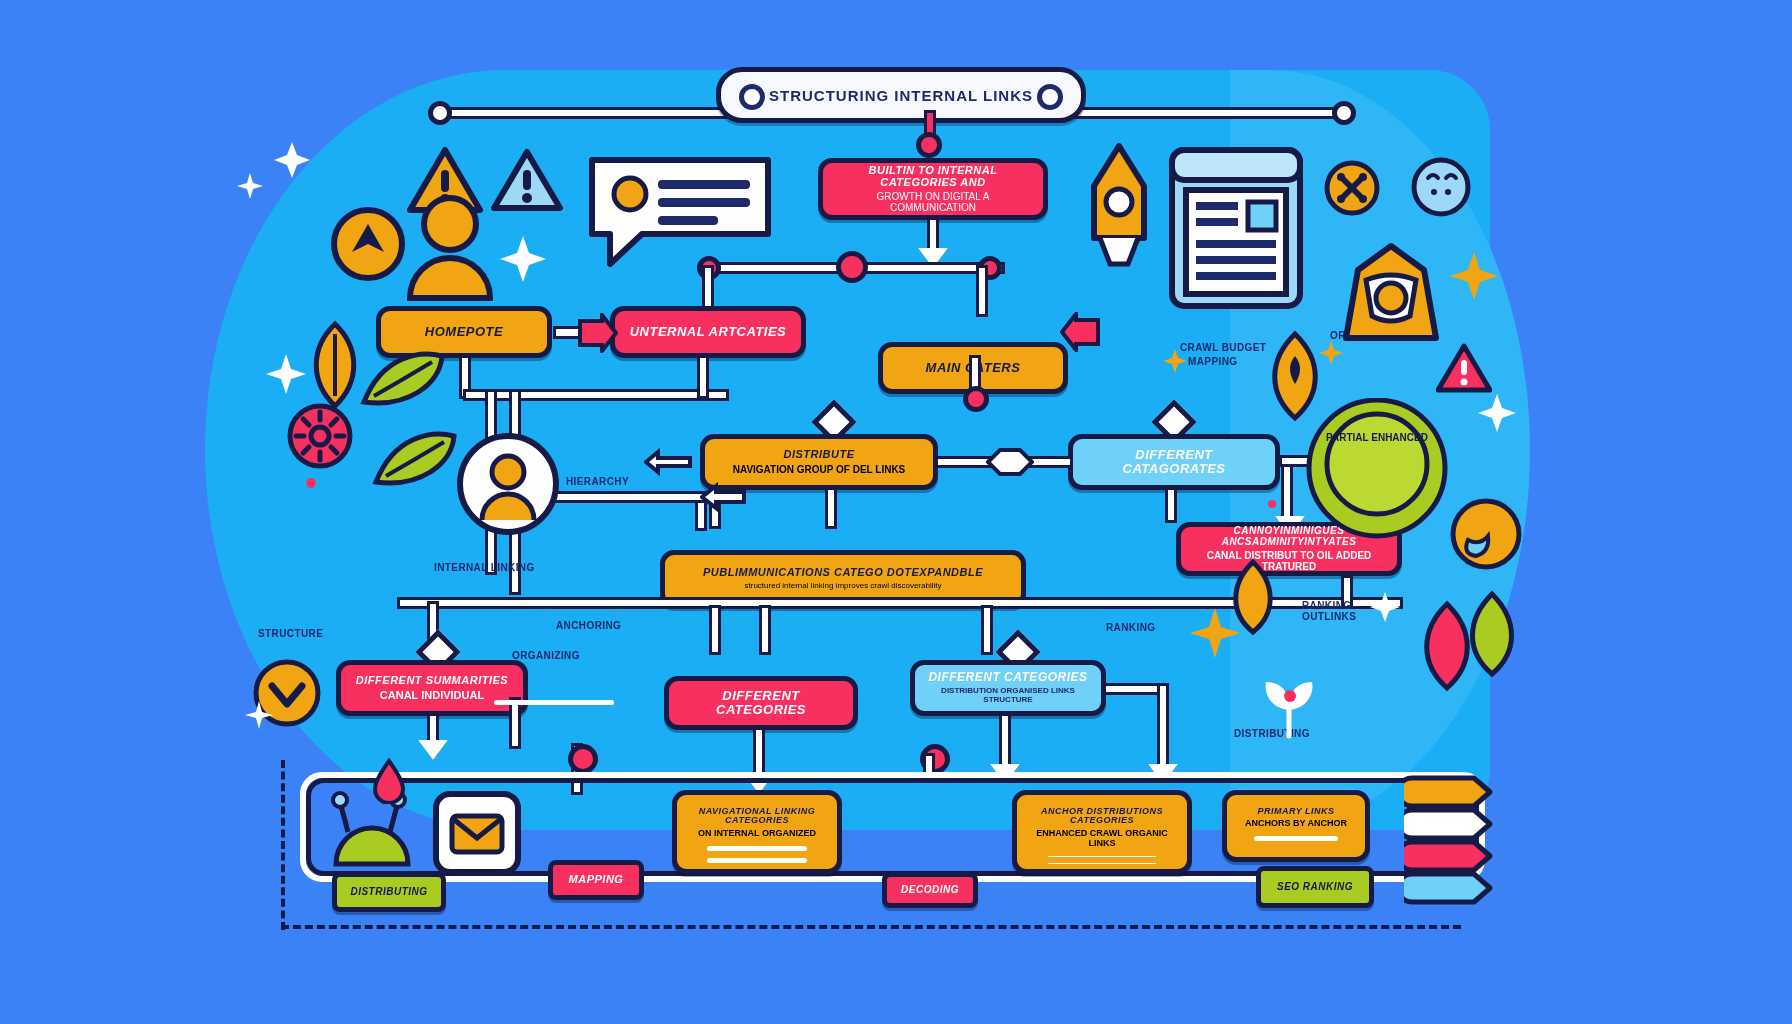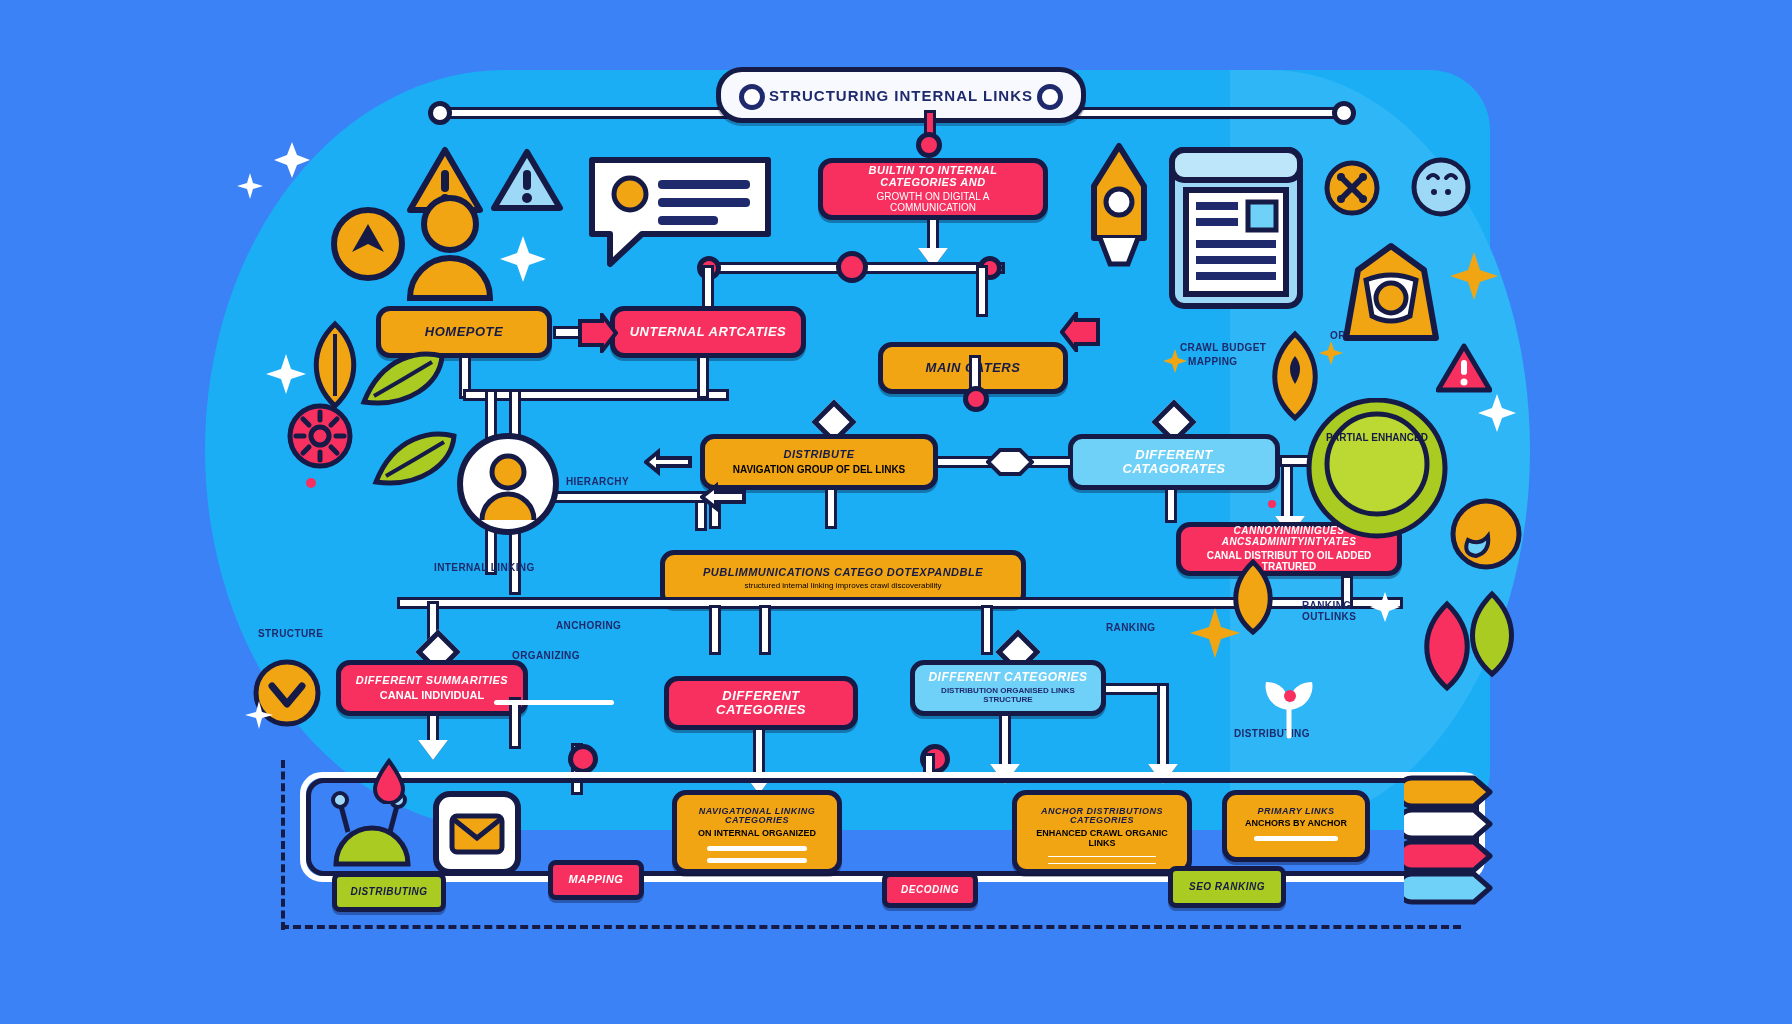--- a/index.html
+++ b/index.html
@@ -248,21 +248,21 @@
 
   <div class="node green" style="left:332px;top:872px;width:114px;height:40px;border-radius:8px;">
     <div class="t1" style="font-size:10px;">DISTRIBUTING</div>
   </div>
   <div class="node pink" style="left:548px;top:860px;width:96px;height:40px;border-radius:8px;">
     <div class="t1" style="font-size:11px;">MAPPING</div>
   </div>
   <div class="node pink" style="left:882px;top:872px;width:96px;height:36px;border-radius:8px;">
     <div class="t1" style="font-size:10px;">DECODING</div>
   </div>
-  <div class="node green" style="left:1168px;top:866px;width:118px;height:42px;border-radius:8px;">
+  <div class="node green" style="left:1256px;top:866px;width:118px;height:42px;border-radius:8px;">
     <div class="t1" style="font-size:10px;">SEO RANKING</div>
   </div>
 
   <svg style="position:absolute;left:1302px;top:398px;" width="150" height="150">
     <circle cx="75" cy="70" r="68" fill="#AACB22" stroke="#151B46" stroke-width="5"></circle>
     <circle cx="75" cy="66" r="50" fill="#BCD833" stroke="#151B46" stroke-width="5"></circle>
   </svg>
   <div style="position:absolute;left:1322px;top:432px;width:110px;text-align:center;color:#151B46;font-size:10px;font-weight:bold;line-height:1.2;">PARTIAL ENHANCED</div>
 
   <div class="smalllabel" style="left:1188px;top:356px;">MAPPING</div>

